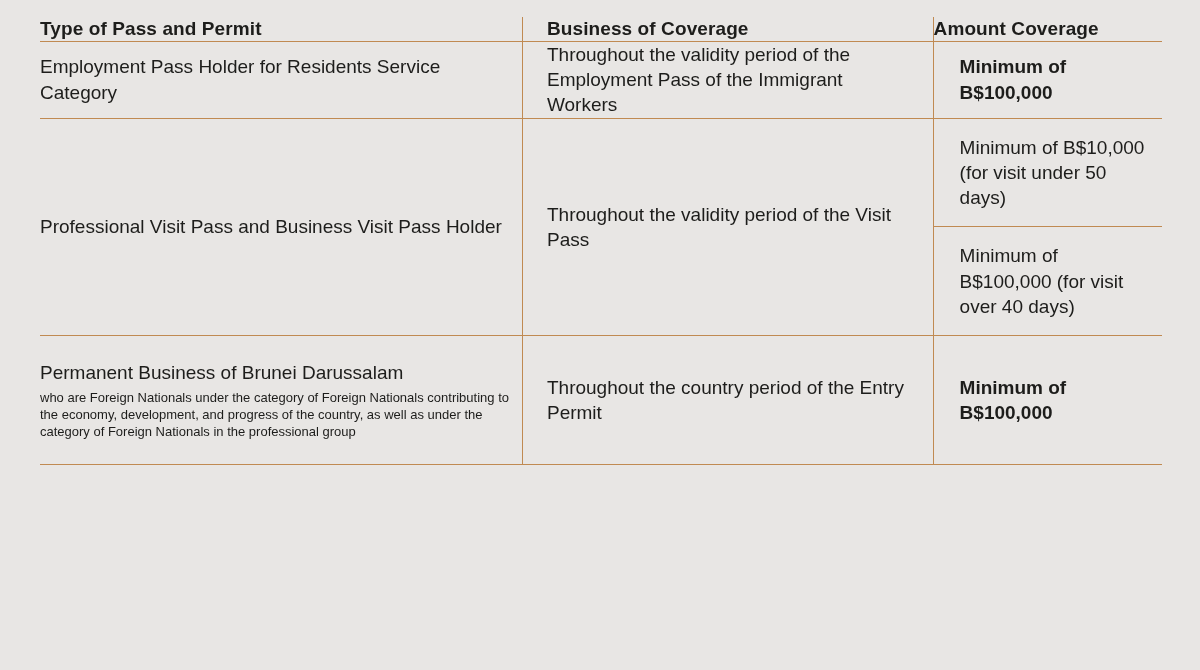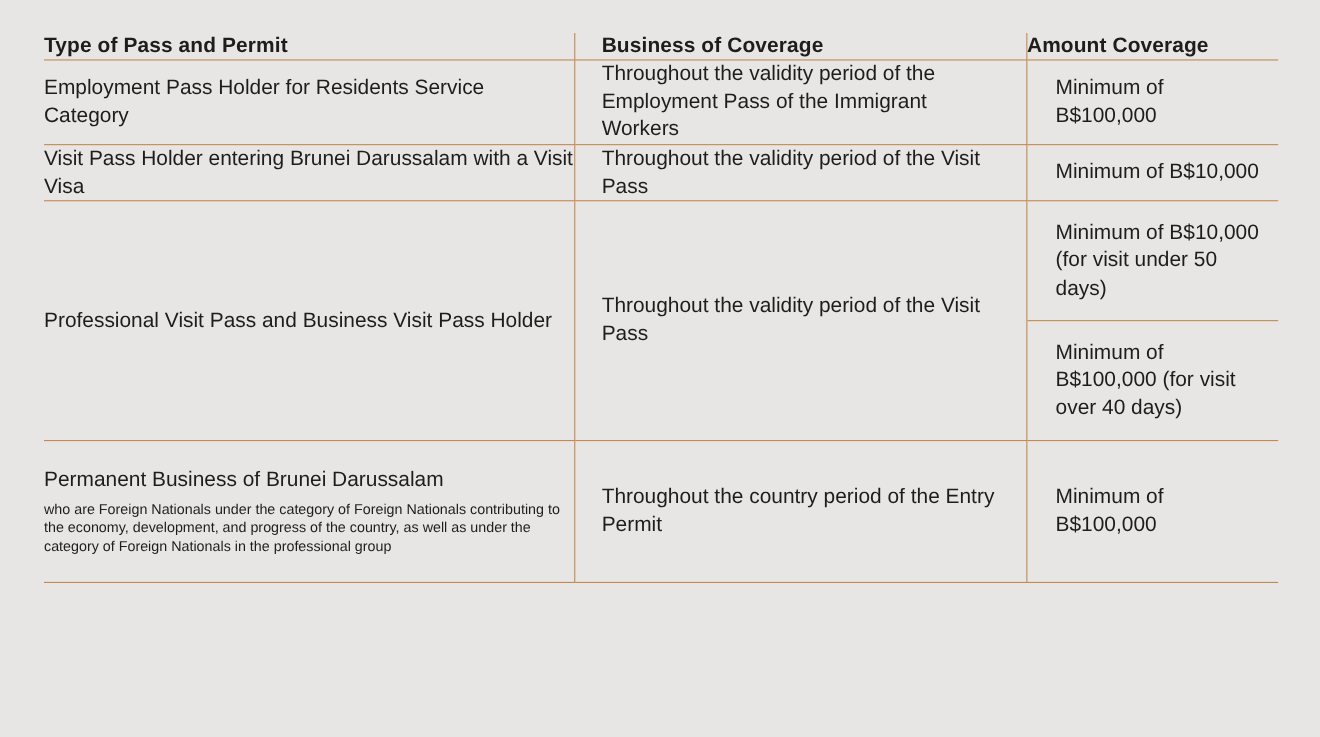--- a/index.html
+++ b/index.html
@@ -11,21 +11,21 @@
     height: 670px;
     background: #e8e6e4;
     font-family: "Liberation Sans", sans-serif;
     color: #1d1d1b;
     overflow: hidden;
   }
 
   .table-wrap {
     position: absolute;
     left: 40px;
-    top: 30px;
+    top: 17px;
     width: 1122px;
   }
 
   table.info-table {
     width: 100%;
     border-collapse: collapse;
     table-layout: fixed;
   }
 
   table.info-table col.c1 { width: 43.0%; }
@@ -53,21 +53,21 @@
   .head-cell.c2 { padding-left: 24px; }
   .head-cell.c3 { }
 
   .body-cell {
     font-size: 19px;
     font-weight: normal;
     line-height: 1.33;
     padding: 16px 18px 16px 14px;
   }
   .body-cell.c2 { padding-left: 24px; padding-right: 20px; }
-  .body-cell.c3 { padding-left: 26px; padding-right: 14px; }
+  .body-cell.c3 { padding-left: 26px; padding-right: 14px; font-weight: bold; }
 
   .sub-note {
     display: block;
     font-size: 13px;
     line-height: 1.32;
     margin-top: 4px;
     color: #1d1d1b;
   }
 
   
@@ -104,25 +104,20 @@
       </tr>
     </thead>
     <tbody>
 
       <tr class="hline-bottom">
         <td class="body-cell c1 vline-right">Employment Pass Holder for Residents Service Category</td>
         <td class="body-cell c2 vline-right">Throughout the validity period of the Employment Pass of the Immigrant Workers</td>
         <td class="body-cell c3">Minimum of B$100,000</td>
       </tr>
 
-      <tr class="hline-bottom">
-        <td class="body-cell c1 vline-right">Visit Pass Holder entering Brunei Darussalam with a Visit Visa</td>
-        <td class="body-cell c2 vline-right">Throughout the validity period of the Visit Pass</td>
-        <td class="body-cell c3">Minimum of B$10,000</td>
-      </tr>
 
       <tr class="hline-bottom">
         <td class="body-cell c1 vline-right" style="height:210px;">Professional Visit Pass and Business Visit Pass Holder</td>
         <td class="body-cell c2 vline-right tall-mid">Throughout the validity period of the Visit Pass</td>
         <td class="split-cell">
           <div class="split-inner">
             <div class="split-part top">Minimum of B$10,000 (for visit under 50 days)</div>
             <div class="split-part bottom">Minimum of B$100,000 (for visit over 40 days)</div>
           </div>
         </td>

